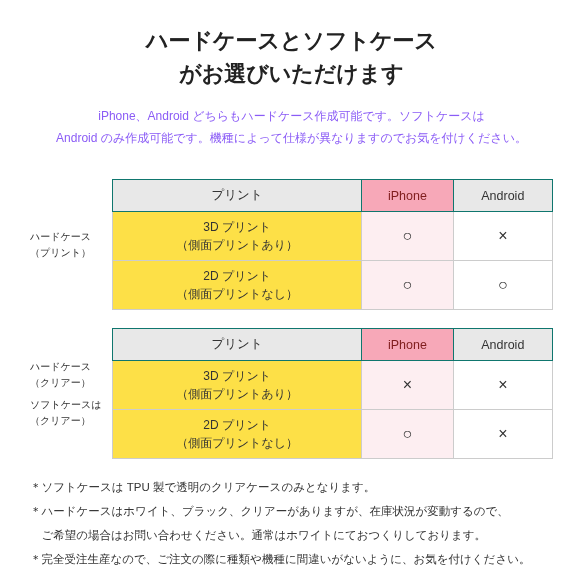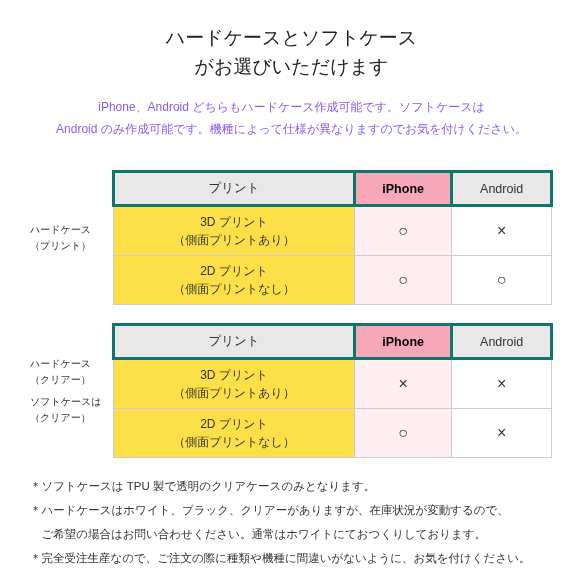--- a/index.html
+++ b/index.html
@@ -9,22 +9,22 @@
       background: #ffffff;
       font-family: 'Hiragino Kaku Gothic ProN', 'Hiragino Sans', Meiryo, sans-serif;
       font-size: 13px;
       color: #333;
     }
     .container {
       padding: 24px 30px 20px 30px;
     }
     .main-title {
       text-align: center;
-      font-size: 19px;
-      font-weight: normal;
+      font-size: 22px;
+      font-weight: bold;
       line-height: 1.5;
       margin-bottom: 16px;
       color: #222;
     }
     .description {
       text-align: center;
       font-size: 12px;
       line-height: 1.8;
       margin-bottom: 30px;
       color: #8b5cf6;
@@ -38,28 +38,28 @@
       flex: 1;
     }
     .tbl {
       width: 100%;
       border-collapse: collapse;
     }
     .tbl th {
       background: #e8e8e8;
       text-align: center;
       padding: 7px 4px;
-      border: 3px solid #0f766e;
+      border: 1px solid #0f766e;
       font-weight: normal;
       font-size: 12.5px;
     }
     .tbl th.iphone-header {
       background: #f7a8b8;
-      color: #000000;
-      font-weight: bold;
+      color: #7f1d1d;
+      font-weight: normal;
     }
     .tbl td {
       border: 1px solid #ccc;
       text-align: center;
       padding: 6px 4px;
       font-size: 12px;
     }
     .tbl td.label-cell {
       background: #fde047;
       text-align: center;

